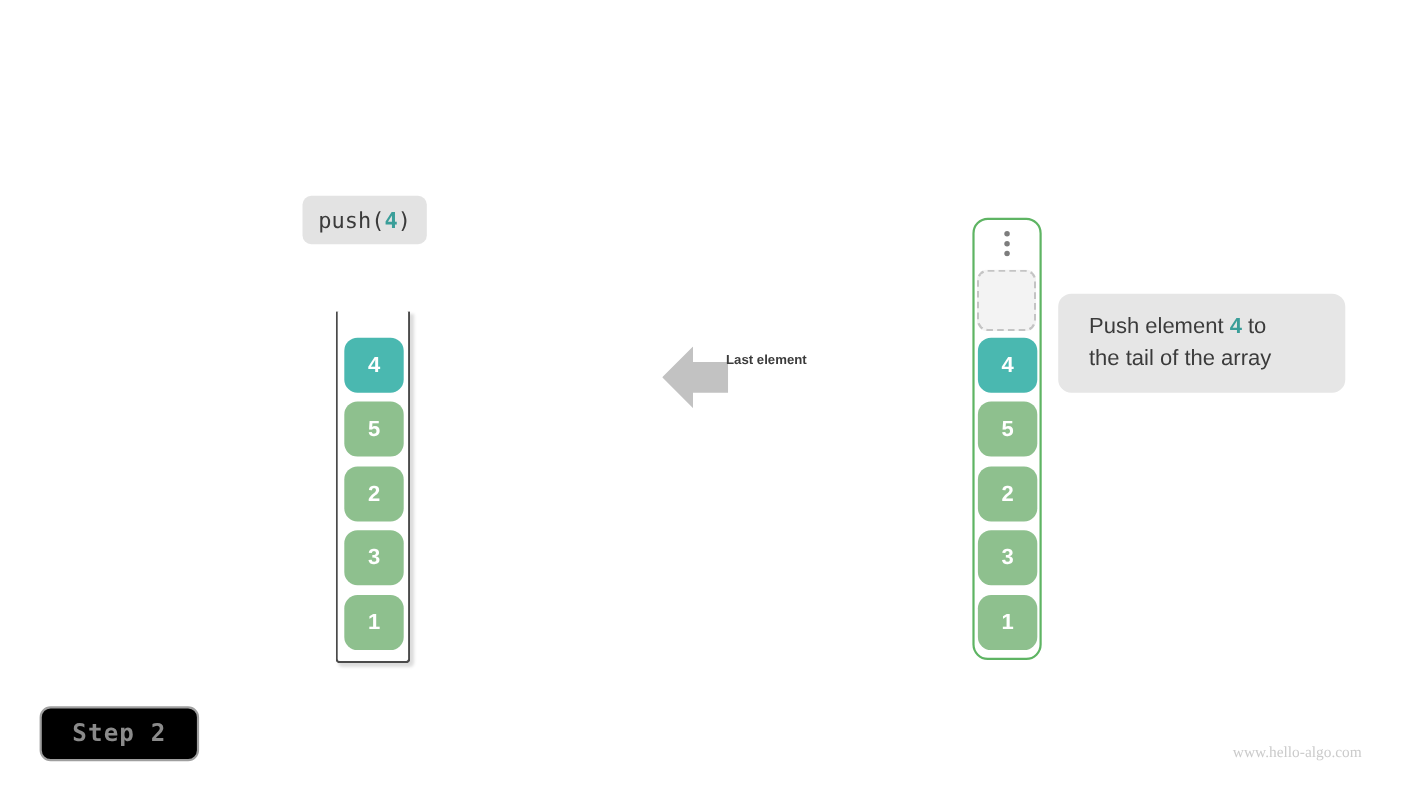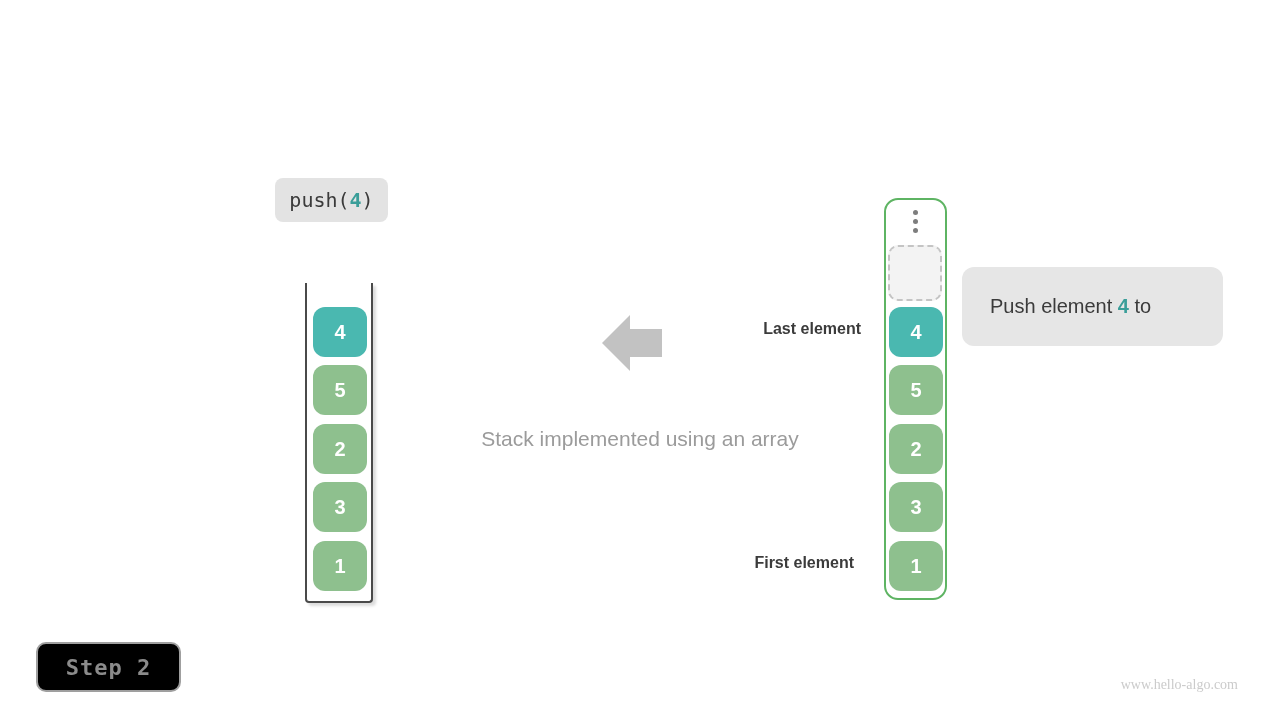--- a/index.html
+++ b/index.html
@@ -66,32 +66,32 @@
   .rs-dots i{display:block;width:5px;height:5px;border-radius:50%;background:var(--dot-color);}
   .rs-slot{
     position:absolute;left:2px;top:45px;width:54px;height:56px;
     background:var(--slot-bg);border:2px dashed var(--slot-border);border-radius:10px;
   }
   .rs-0{top:107px;} .rs-1{top:165px;} .rs-2{top:224px;} .rs-3{top:282px;} .rs-4{top:341px;}
   
   .arrow-wrap{position:absolute;left:602px;top:315px;width:60px;height:56px;color:var(--gray-arrow);}
   
   .label-bold{
-    position:absolute;font-size:16px;font-weight:bold;color:var(--dark-text);
-    text-align:right;white-space:nowrap;
+    position:absolute;font-size:12px;font-weight:bold;color:var(--dark-text);
+    white-space:nowrap;
   }
   .label-last{left:660px;top:320px;width:201px;}
   .label-first{left:653px;top:554px;width:201px;}
   .caption{
     position:absolute;left:440px;top:427px;width:400px;text-align:center;
     font-size:21px;color:var(--gray-text);white-space:nowrap;
   }
   
   .callout{
-    position:absolute;left:962px;top:267px;width:261px;height:79px;
+    position:absolute;left:962px;top:267px;width:261px;height:90px;
     background:var(--callout-bg);border-radius:12px;
     display:flex;flex-direction:column;justify-content:center;
     padding-left:28px;font-size:20px;color:var(--dark-text);line-height:29px;
   }
   .callout .hl{color:var(--teal-text);font-weight:bold;}
   
   .step-badge{
     position:absolute;left:36px;top:642px;width:145px;height:50px;
     background:#000000;border:2px solid var(--step-border);border-radius:10px;
     display:flex;align-items:center;justify-content:center;
@@ -123,38 +123,37 @@
     <div class="cell green ls-4">1</div>
   </div>
 
   <div class="arrow-wrap">
     <svg width="60" height="56" viewBox="0 0 60 56" aria-hidden="true">
       <polygon points="0,28 28,0 28,14 60,14 60,42 28,42 28,56" fill="currentColor"></polygon>
     </svg>
   </div>
 
   <div class="label-bold label-last">Last element</div>
-  <div class="label-bold label-first">First element</div>
-  <div class="caption">Stack implemented using an array</div>
 
   <div class="right-stack">
     <div class="rs-dots">
         <i></i>
         <i></i>
         <i></i>
       </div>
     <div class="rs-slot"></div>
     <div class="cell teal rs-0">4</div>
     <div class="cell green rs-1">5</div>
     <div class="cell green rs-2">2</div>
     <div class="cell green rs-3">3</div>
     <div class="cell green rs-4">1</div>
   </div>
 
   <div class="callout">
     <div><span>Push element </span><span class="hl">4</span><span> to</span></div>
+    <div>the tail of the array</div>
   </div>
 
   <div class="step-badge">Step 2</div>
 
   <div class="watermark">www.hello-algo.com</div>
 
 </div>
 
 </body></html>

